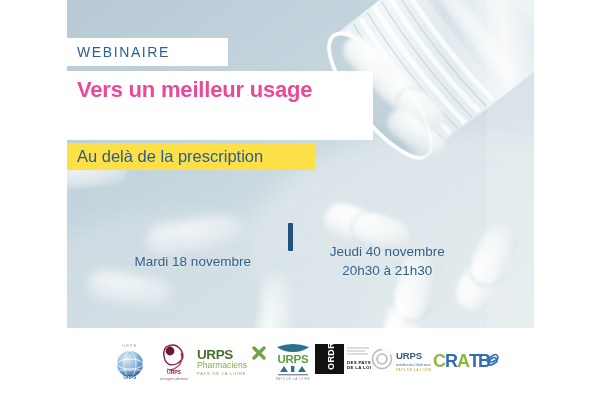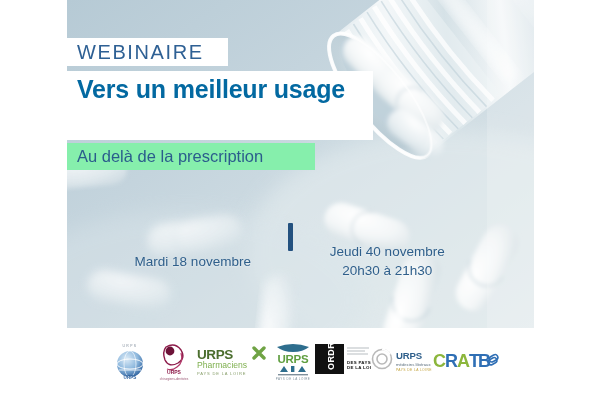--- a/index.html
+++ b/index.html
@@ -42,54 +42,54 @@
     left: 67px;
     top: 38px;
     width: 161px;
     height: 28px;
     background: #ffffff;
     display: flex;
     align-items: center;
   }
   .kicker-text {
     color: #2e6094;
-    font-size: 20px;
+    font-size: 14px;
     letter-spacing: 1.6px;
     font-weight: 400;
     padding-left: 10px;
     white-space: nowrap;
   }
 
   .title-box {
     position: absolute;
     left: 67px;
     top: 71px;
     width: 306px;
     height: 69px;
     background: #ffffff;
     padding: 0;
   }
   .title-line {
-    color: #0369a1;
-    font-size: 25px;
+    color: #ec4899;
+    font-size: 22px;
     font-weight: 700;
     letter-spacing: -0.2px;
     line-height: 33px;
     padding-left: 10px;
     white-space: nowrap;
   }
   .title-line.first { padding-top: 2px; }
 
   .subtitle-box {
     position: absolute;
     left: 67px;
     top: 143px;
     width: 248px;
     height: 27px;
-    background: #86efac;
+    background: #fde047;
     display: flex;
     align-items: center;
   }
   .subtitle-text {
     color: #2b5d8c;
     font-size: 16.5px;
     font-weight: 400;
     padding-left: 10px;
     white-space: nowrap;
   }

